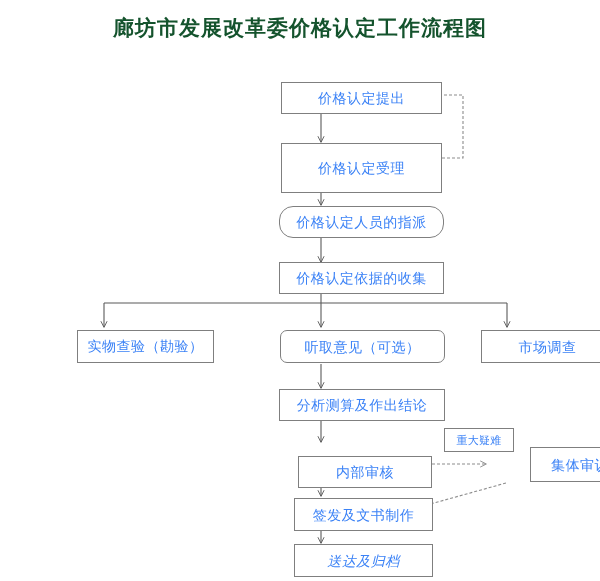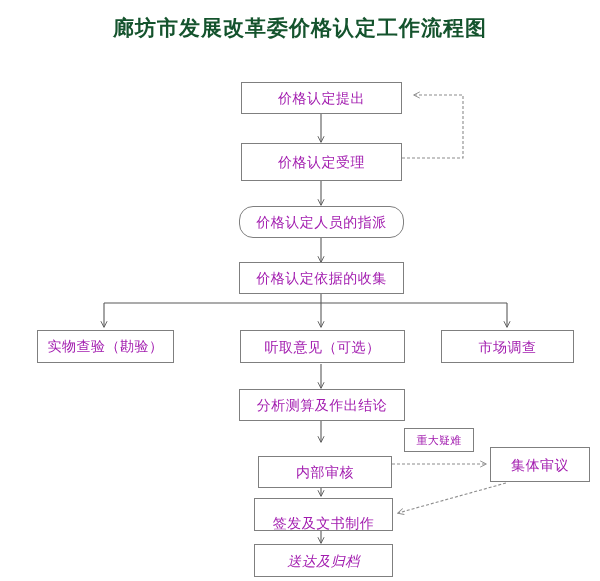--- a/index.html
+++ b/index.html
@@ -28,29 +28,30 @@
     font-size: 21px;
     letter-spacing: 1px;
     color: #14532d;
     white-space: nowrap;
   }
   .node {
     position: absolute;
     box-sizing: border-box;
     background: #ffffff;
     border: 1px solid #7f7f7f;
-    color: #a21caf;
+    color: #3b82f6;
     display: flex;
     align-items: center;
     justify-content: center;
     font-family: "Liberation Sans", "DejaVu Sans", sans-serif;
     font-size: 14px;
     line-height: 1;
     white-space: nowrap;
     letter-spacing: 0.5px;
+    margin-left: 40px;
   }
   .node.small {
     font-size: 11px;
     letter-spacing: 0.3px;
   }
   #svg-connectors {
     position: absolute;
     left: 0;
     top: 0;
     width: 600px;
@@ -110,38 +111,38 @@
 
     <path class="dashed-line" d="M 392 464 L 486 464" marker-end="url(#arrow-dashed)"></path>
 
     <path class="dashed-line" d="M 506 483 L 398 513" marker-end="url(#arrow-dashed)"></path>
   </svg>
 
   <div class="node" style="left:241px; top:82px; width:161px; height:32px;">
     <span>价格认定提出</span>
   </div>
 
-  <div class="node" style="left:241px; top:143px; width:161px; height:38px;">
+  <div class="node" style="left:241px; top:143px; width:161px; height:50px;">
     <span>价格认定受理</span>
   </div>
 
 
   <div class="node" style="left:239px; top:206px; width:165px; height:32px;border-radius:14px;">
     <span>价格认定人员的指派</span>
   </div>
 
   <div class="node" style="left:239px; top:262px; width:165px; height:32px;">
     <span>价格认定依据的收集</span>
   </div>
 
   <div class="node" style="left:37px; top:330px; width:137px; height:33px;font-family:Liberation Mono, monospace;">
     <span>实物查验（勘验）</span>
   </div>
 
-  <div class="node" style="left:240px; top:330px; width:165px; height:33px;">
+  <div class="node" style="left:240px; top:330px; width:165px; height:33px;border-radius:7px;">
     <span>听取意见（可选）</span>
   </div>
 
   <div class="node" style="left:441px; top:330px; width:133px; height:33px;">
     <span>市场调查</span>
   </div>
 
   <div class="node" style="left:239px; top:389px; width:166px; height:32px;">
     <span>分析测算及作出结论</span>
   </div>
@@ -151,21 +152,21 @@
   </div>
 
   <div class="node small" style="left:404px; top:428px; width:70px; height:24px;">
     <span>重大疑难</span>
   </div>
 
   <div class="node" style="left:490px; top:447px; width:100px; height:35px;">
     <span>集体审议</span>
   </div>
 
-  <div class="node" style="left:254px; top:498px; width:139px; height:33px;align-items:flex-end;">
+  <div class="node" style="left:254px; top:498px; width:139px; height:33px;">
     <span>签发及文书制作</span>
   </div>
 
   <div class="node" style="left:254px; top:544px; width:139px; height:33px;font-style:italic;">
     <span>送达及归档</span>
   </div>
 
 </div>
 
 </body></html>

